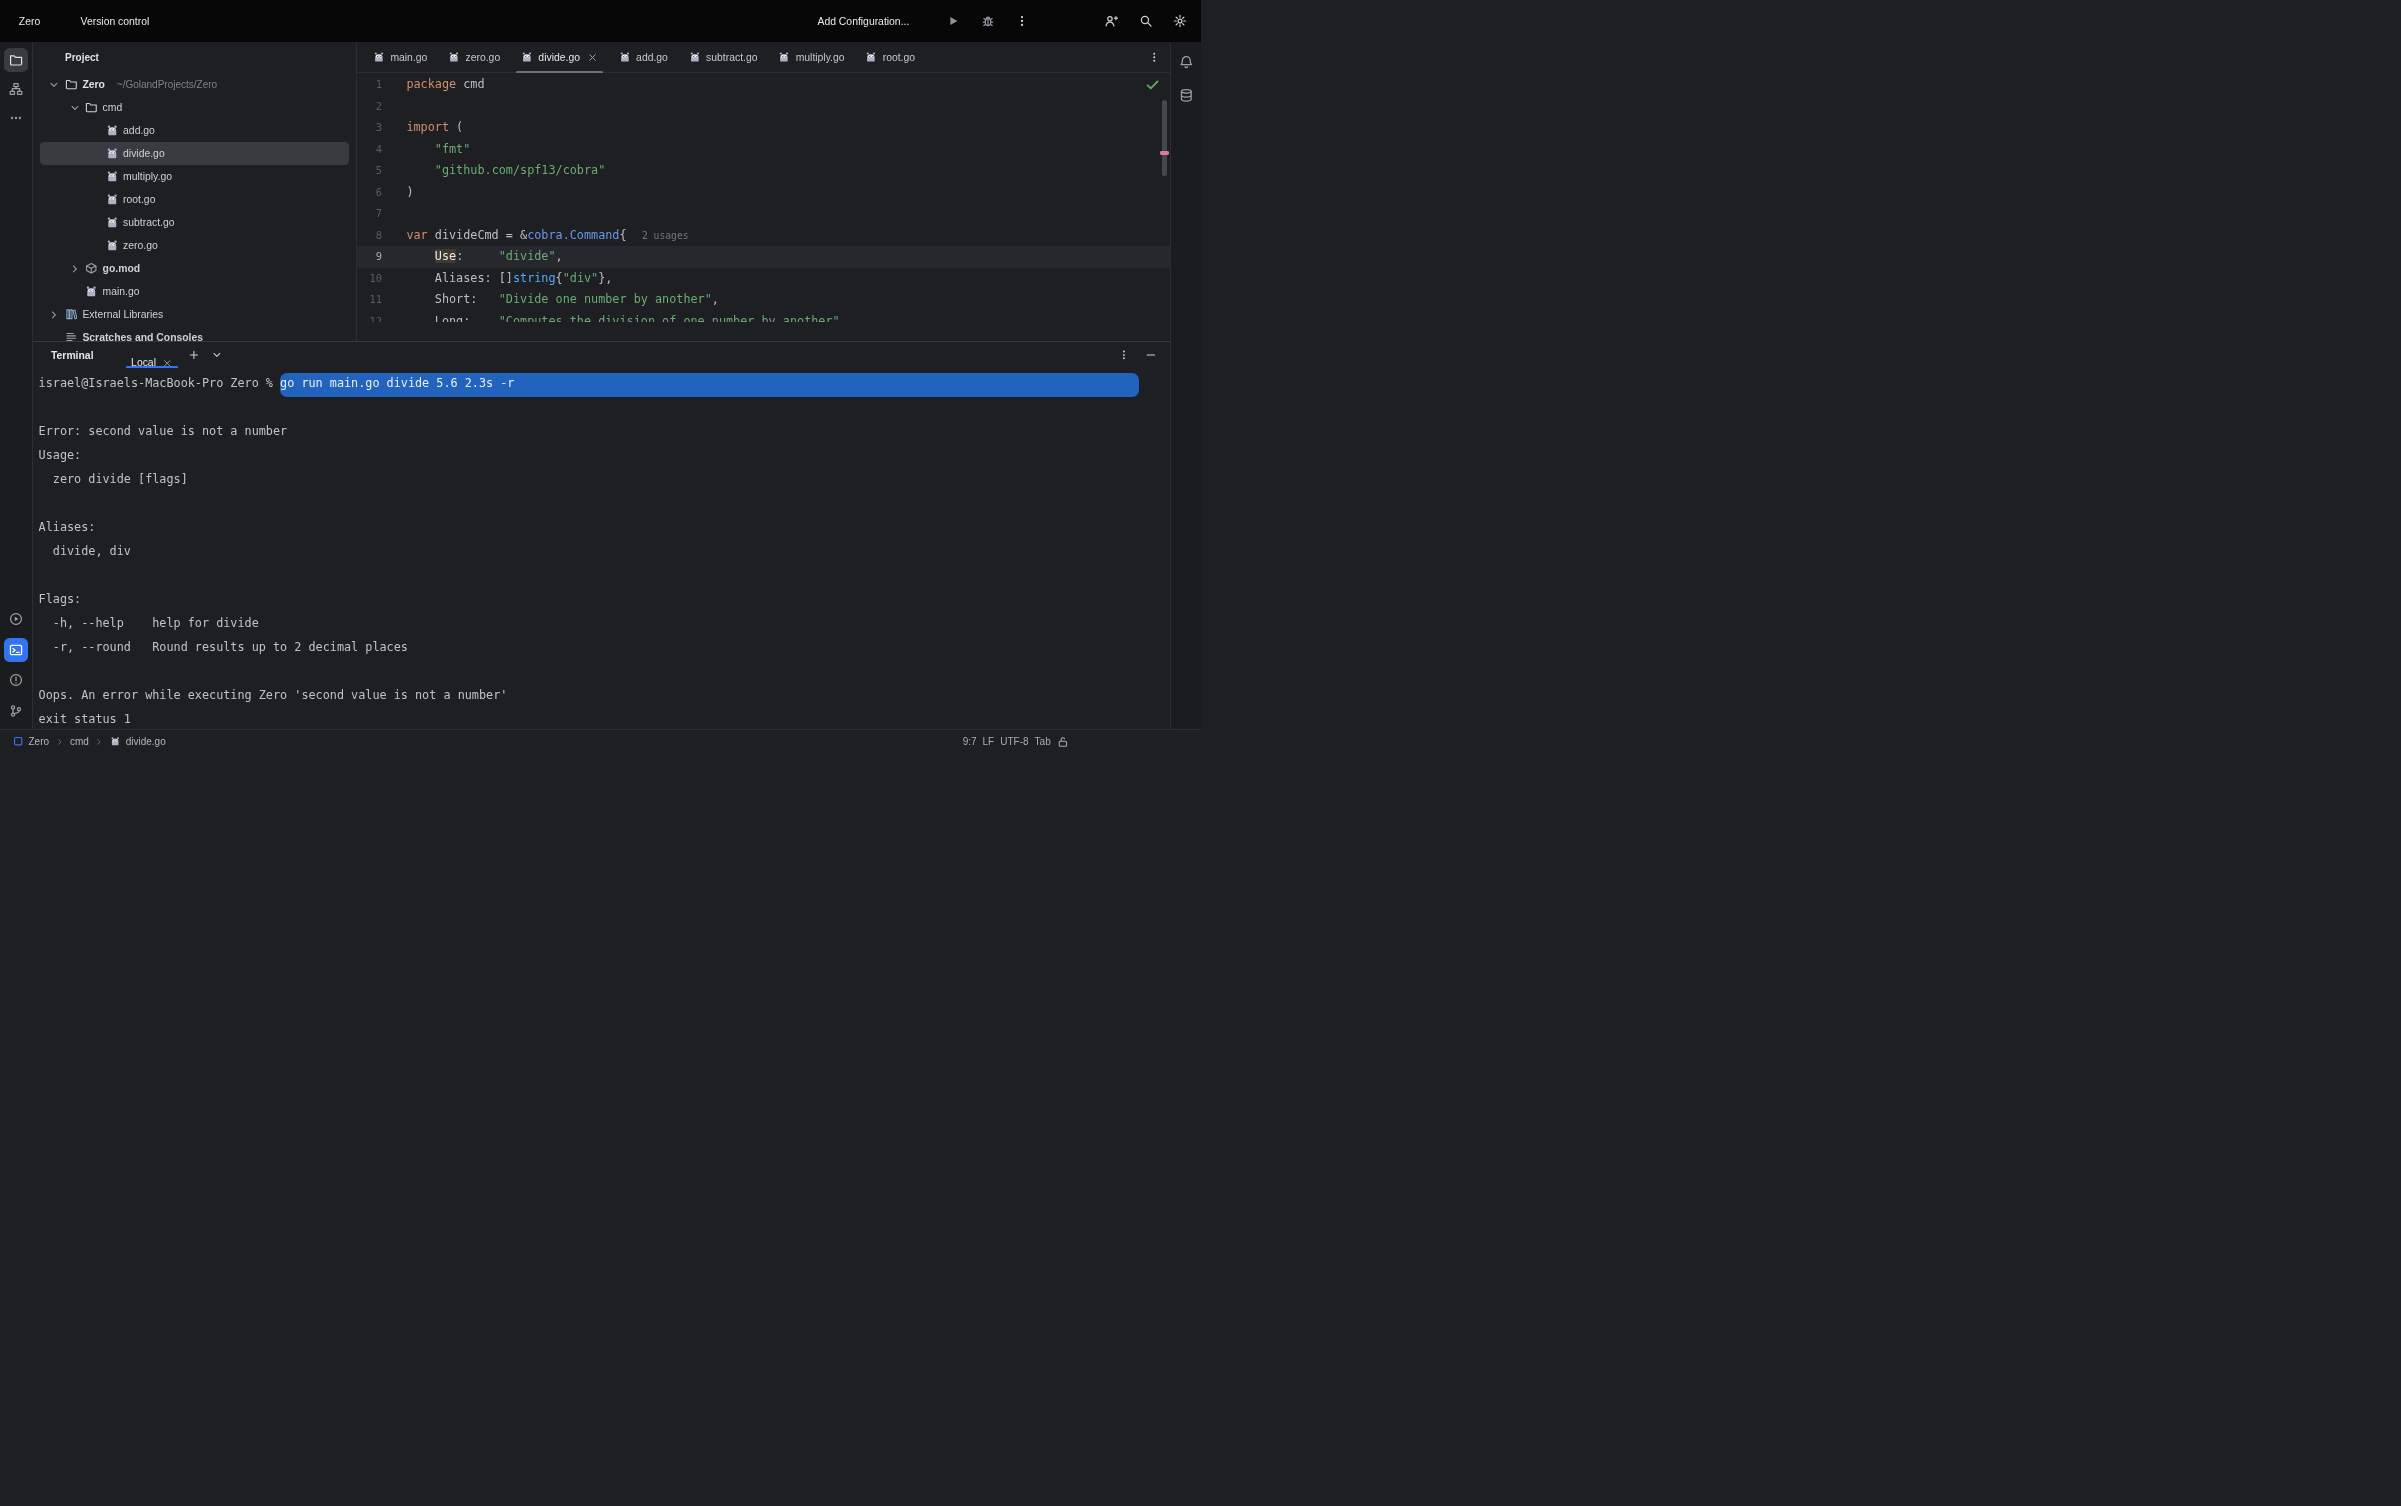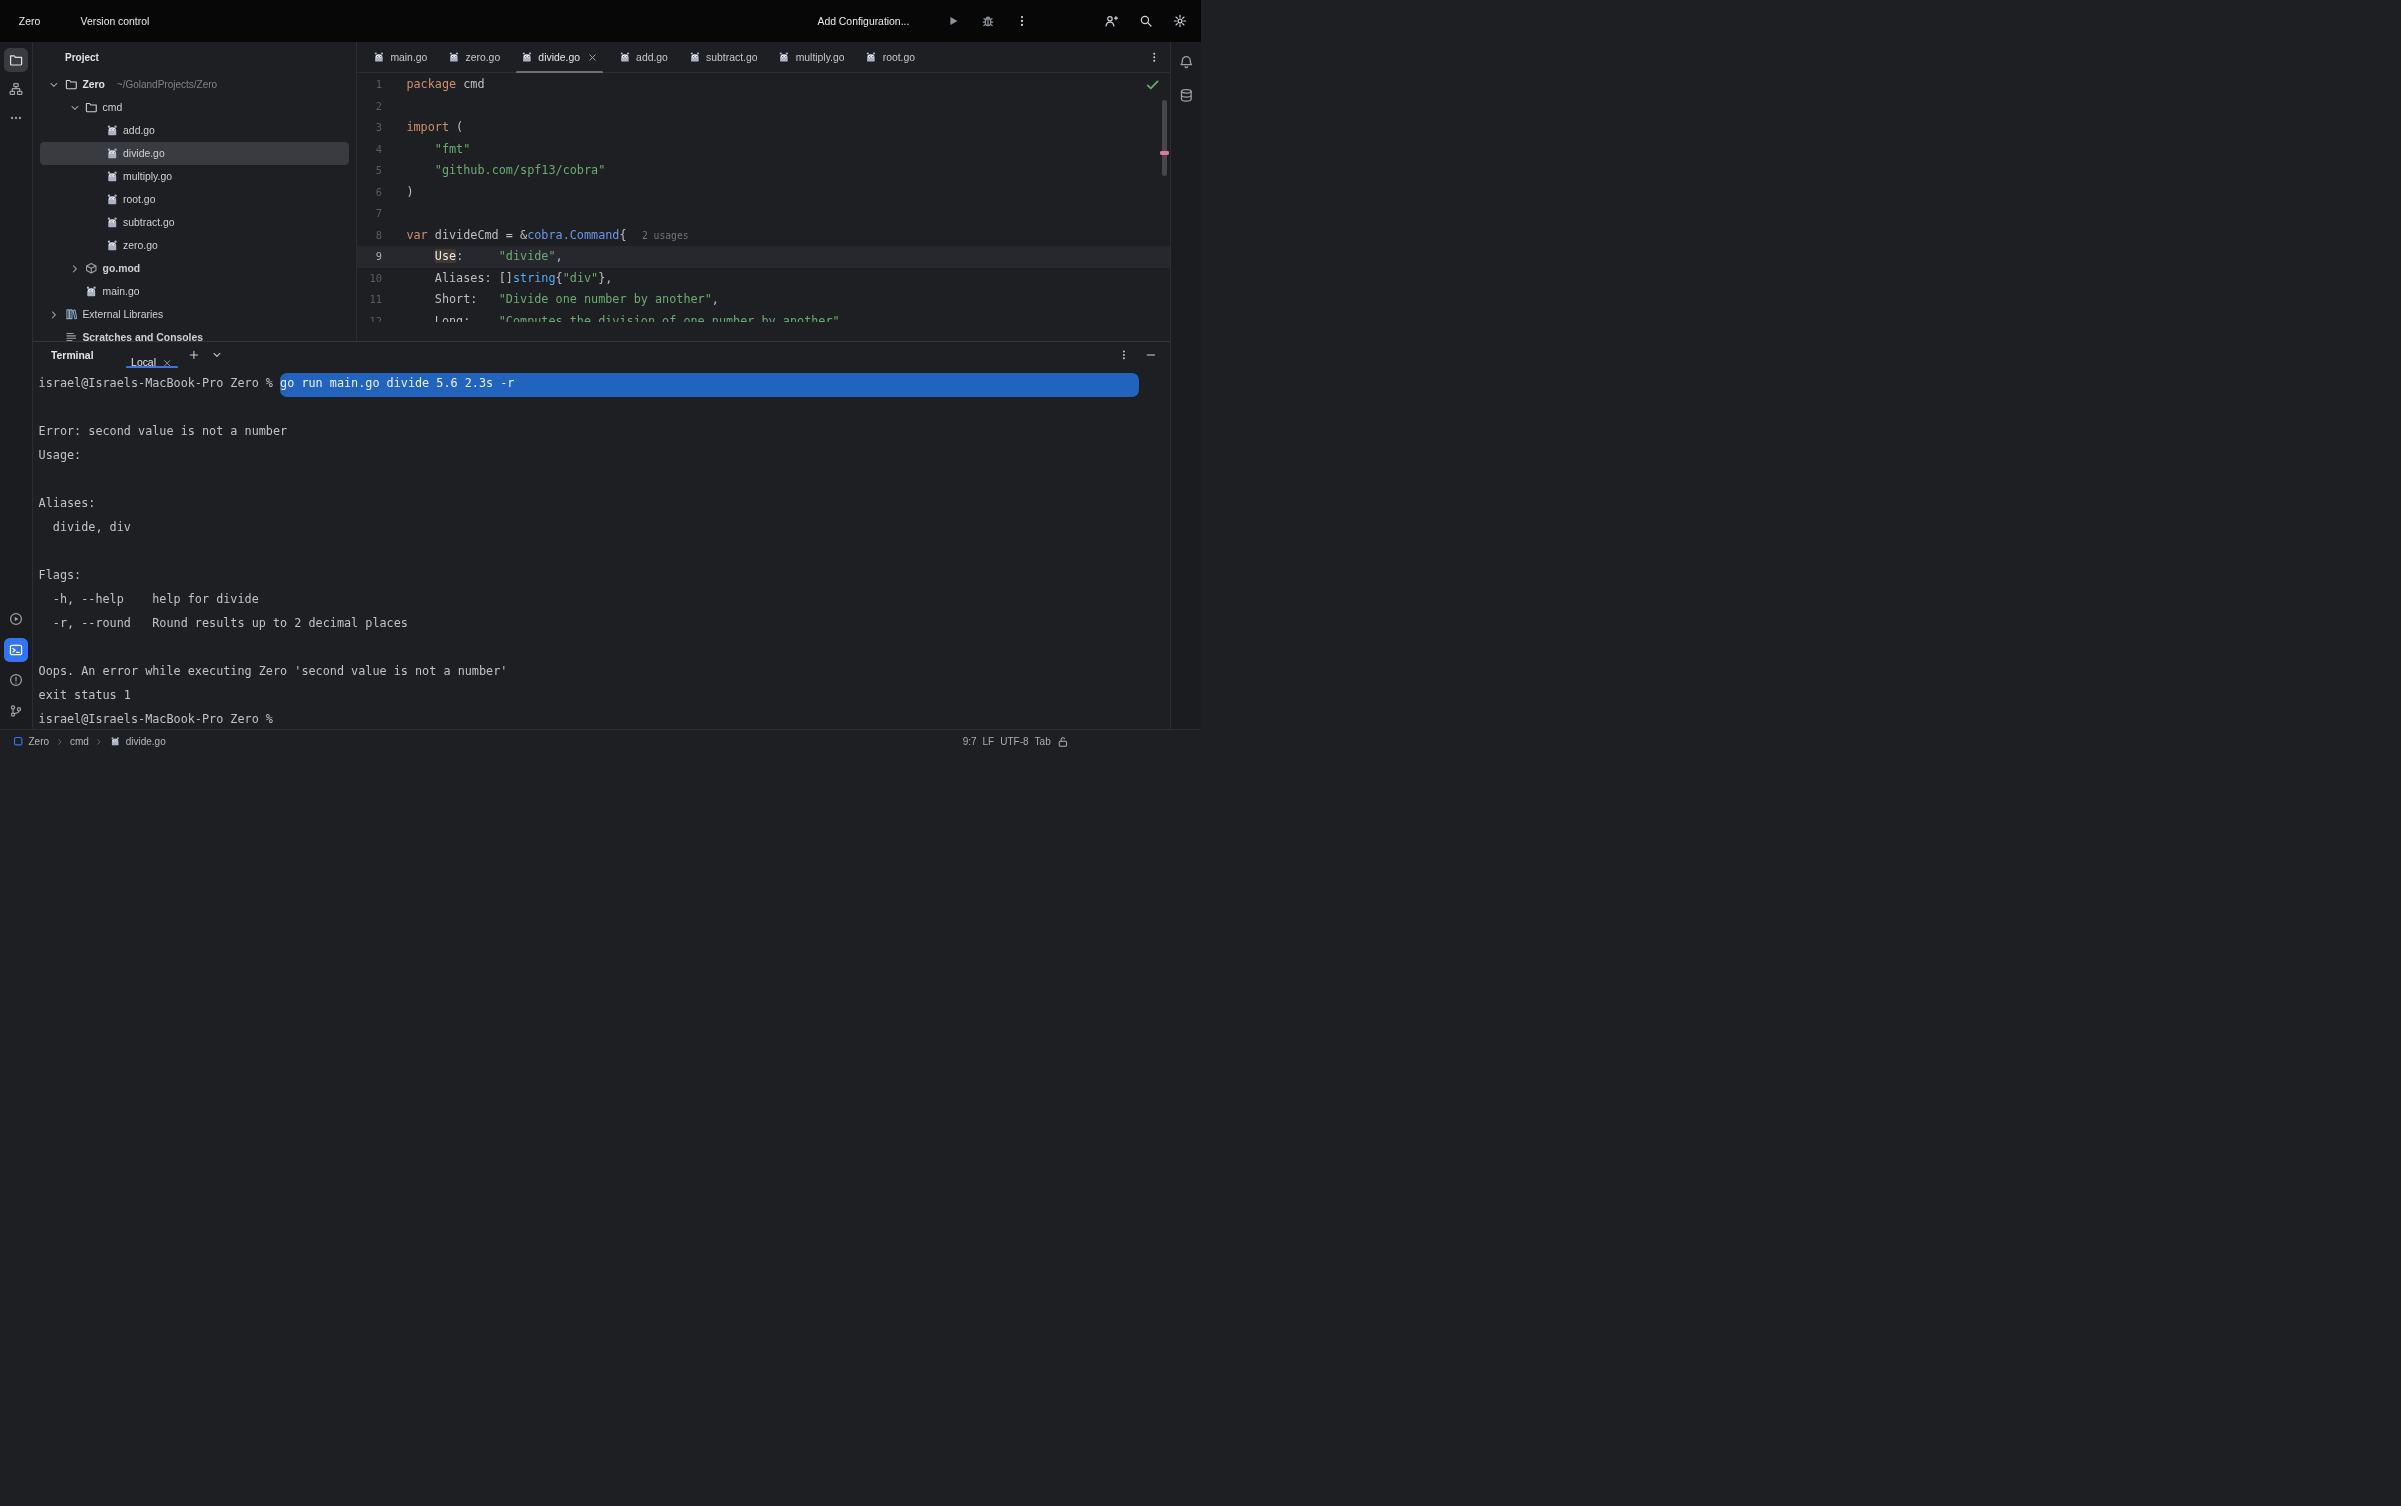--- a/index.html
+++ b/index.html
@@ -575,20 +575,21 @@
                 <path d="M3 8h10"></path>
               </svg>
             </div>
         </div>
       </div>
       <div class="term-body">
           <div class="tl"><span class="tseg">israel@Israels-MacBook-Pro Zero % </span><span class="tseg-sel">go run main.go divide 5.6 2.3s -r</span></div>
           <div class="tl"></div>
           <div class="tl"><span class="tseg">Error: second value is not a number</span></div>
           <div class="tl"><span class="tseg">Usage:</span></div>
+          <div class="tl"><span class="tseg">  zero divide [flags]</span></div>
           <div class="tl"></div>
           <div class="tl"><span class="tseg">Aliases:</span></div>
           <div class="tl"><span class="tseg">  divide, div</span></div>
           <div class="tl"></div>
           <div class="tl"><span class="tseg">Flags:</span></div>
           <div class="tl"><span class="tseg">  -h, --help    help for divide</span></div>
           <div class="tl"><span class="tseg">  -r, --round   Round results up to 2 decimal places</span></div>
           <div class="tl"></div>
           <div class="tl"><span class="tseg">Oops. An error while executing Zero 'second value is not a number'</span></div>
           <div class="tl"><span class="tseg">exit status 1</span></div>

